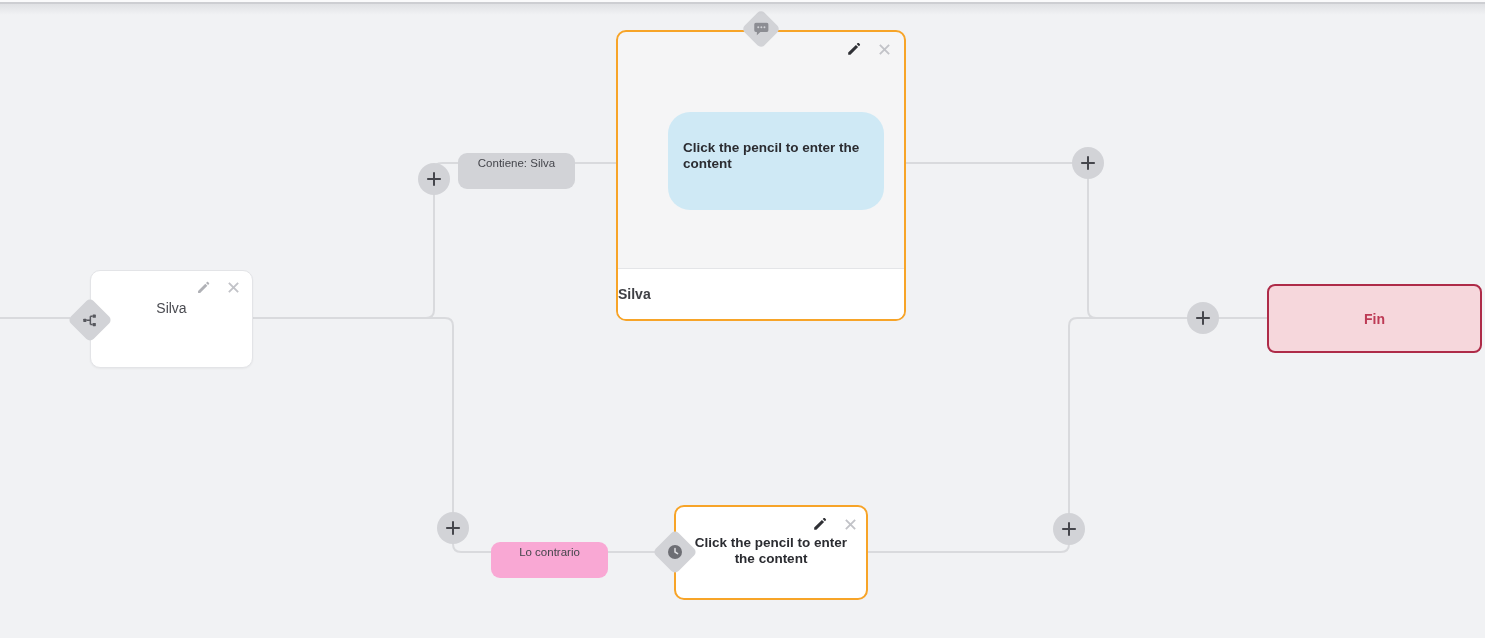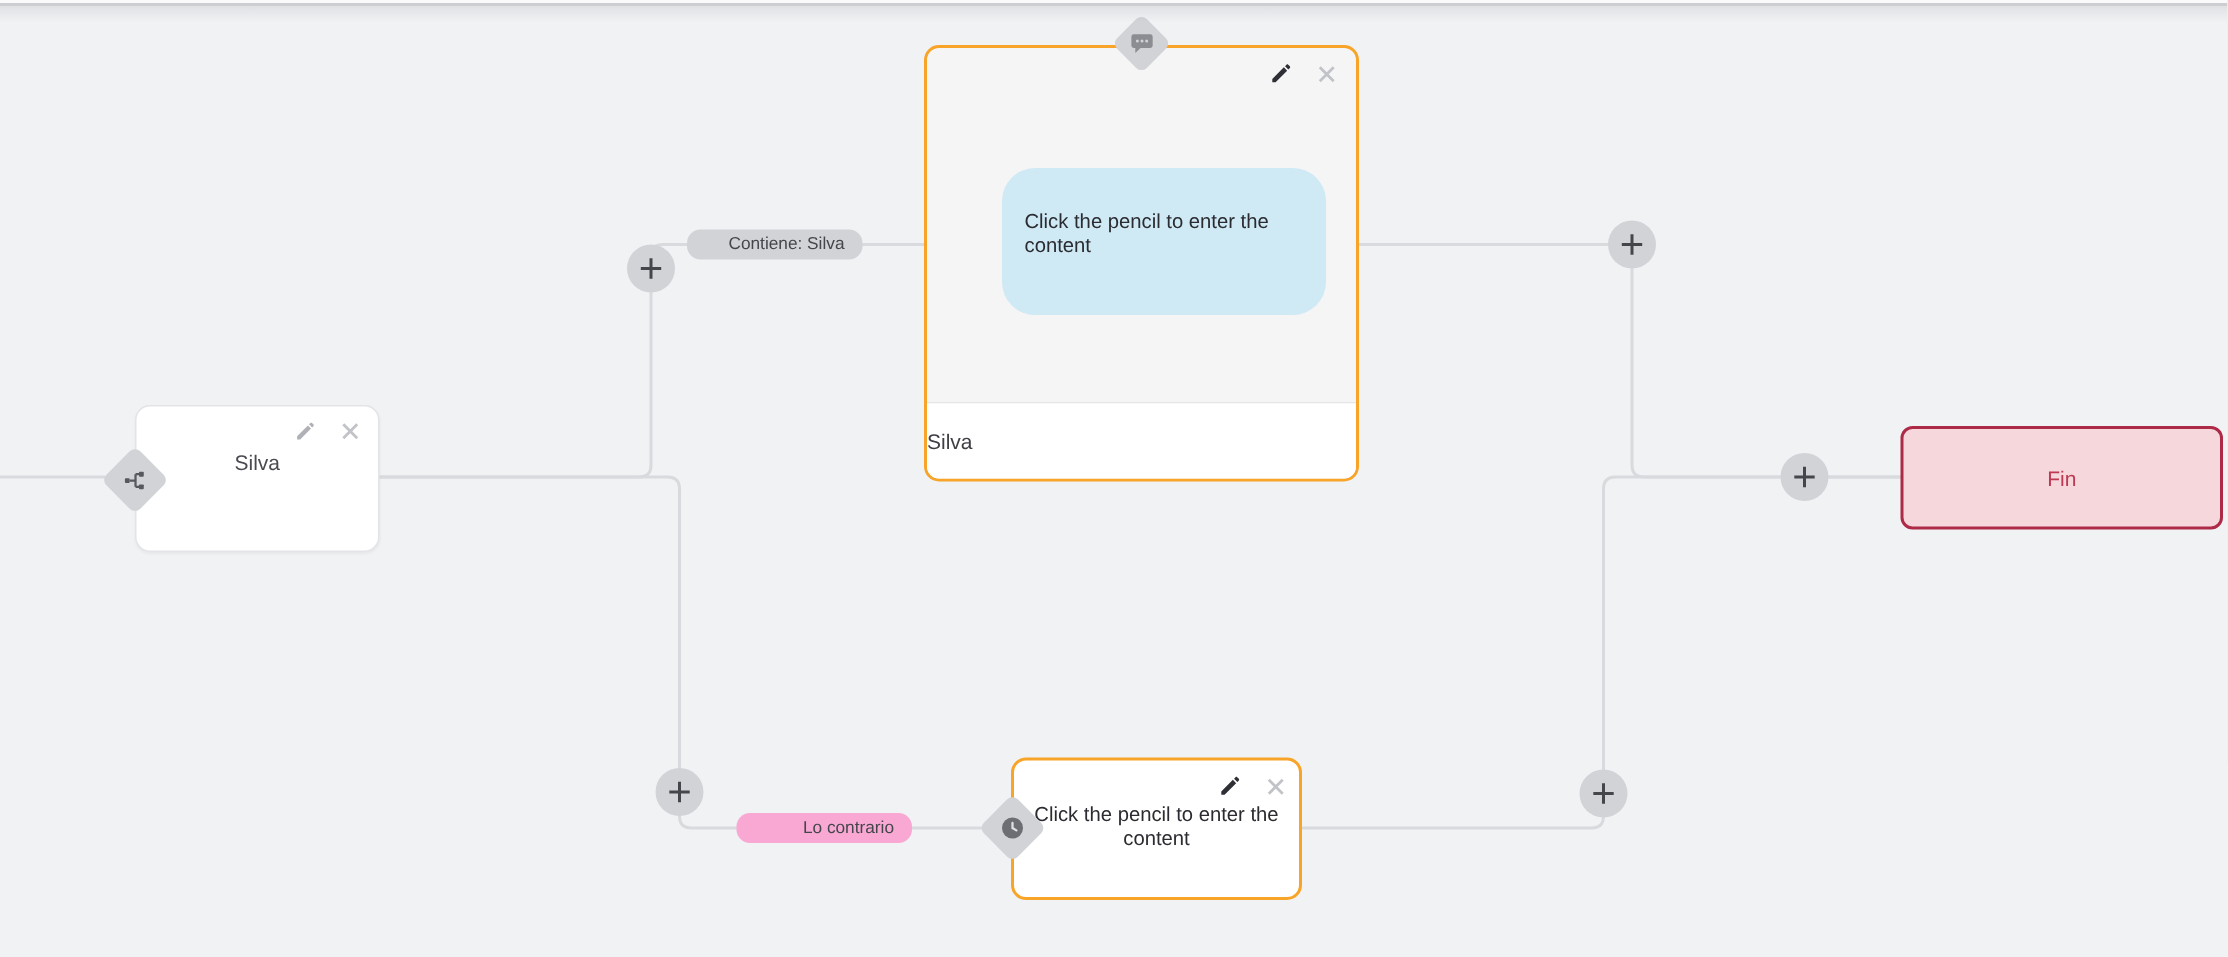--- a/index.html
+++ b/index.html
@@ -10,44 +10,44 @@
   }
   .top-edge{
     position:absolute; top:0; left:0; width:100%; height:18px; z-index:6; pointer-events:none;
     background:linear-gradient(to bottom,#fafafb 0,#fafafb 2px,#cdced2 2px,#cdced2 4px,rgba(100,102,110,.12) 4px,rgba(100,102,110,0) 15px);
   }
   svg.edges{position:absolute; inset:0; z-index:1;}
   svg.edges path{stroke:#d9dadd; stroke-width:2; fill:none;}
 
   
   .pill{
-    position:absolute; z-index:2; height:20px; line-height:20px; min-width:117px;
-    box-sizing:border-box; padding:0 12px; text-align:right;
+    position:absolute; z-index:2; height:36px; line-height:20px; min-width:117px;
+    box-sizing:border-box; padding:0 12px; text-align:center;
     font-size:11.5px; color:#45464c; border-radius:9px; white-space:nowrap;
   }
   .pill.gray{background:#d2d3d7;}
   .pill.white{background:#f9a8d4;}
 
   
   .add-btn{
     position:absolute; z-index:3; width:32px; height:32px; border-radius:50%;
     background:#d2d3d7; display:flex; align-items:center; justify-content:center;
     cursor:pointer;
   }
 
   
   .node{position:absolute; z-index:4; box-sizing:border-box; border-radius:10px;}
   .node.white{background:#ffffff; border:1px solid #e3e4e7; box-shadow:0 1px 2px rgba(30,32,40,.05);}
-  .node.orange{border:2px solid #f7a428; background:#ffffff;}
+  .node.orange{border:2px solid #f7a428; background:#ffffff;font-weight:bold;}
   .node.msg{background:#f5f5f6;}
   .node.end{
     background:#f6d7dc; border:2px solid #ae2b48; border-radius:8px;
     display:flex; align-items:center; justify-content:center;
   }
-  .end-label{font-size:14px; color:#bd3a55;}
+  .end-label{font-size:14px; color:#bd3a55;font-weight:bold;}
 
   .actions{position:absolute; top:9px; display:flex; gap:16px; align-items:center; z-index:5;}
   .icon{display:flex; align-items:center; justify-content:center; cursor:pointer;}
 
   .cond-title{margin-top:25px; text-align:center; font-size:14px; line-height:25px; color:#4a4b51;}
 
   .bubble{
     position:absolute; left:50px; top:80px; width:216px; height:98px;
     background:#cfe9f5; border-radius:22px; box-sizing:border-box; padding:28px 15px 0 15px;
     font-size:13.5px; line-height:16px; color:#2b2c31;

